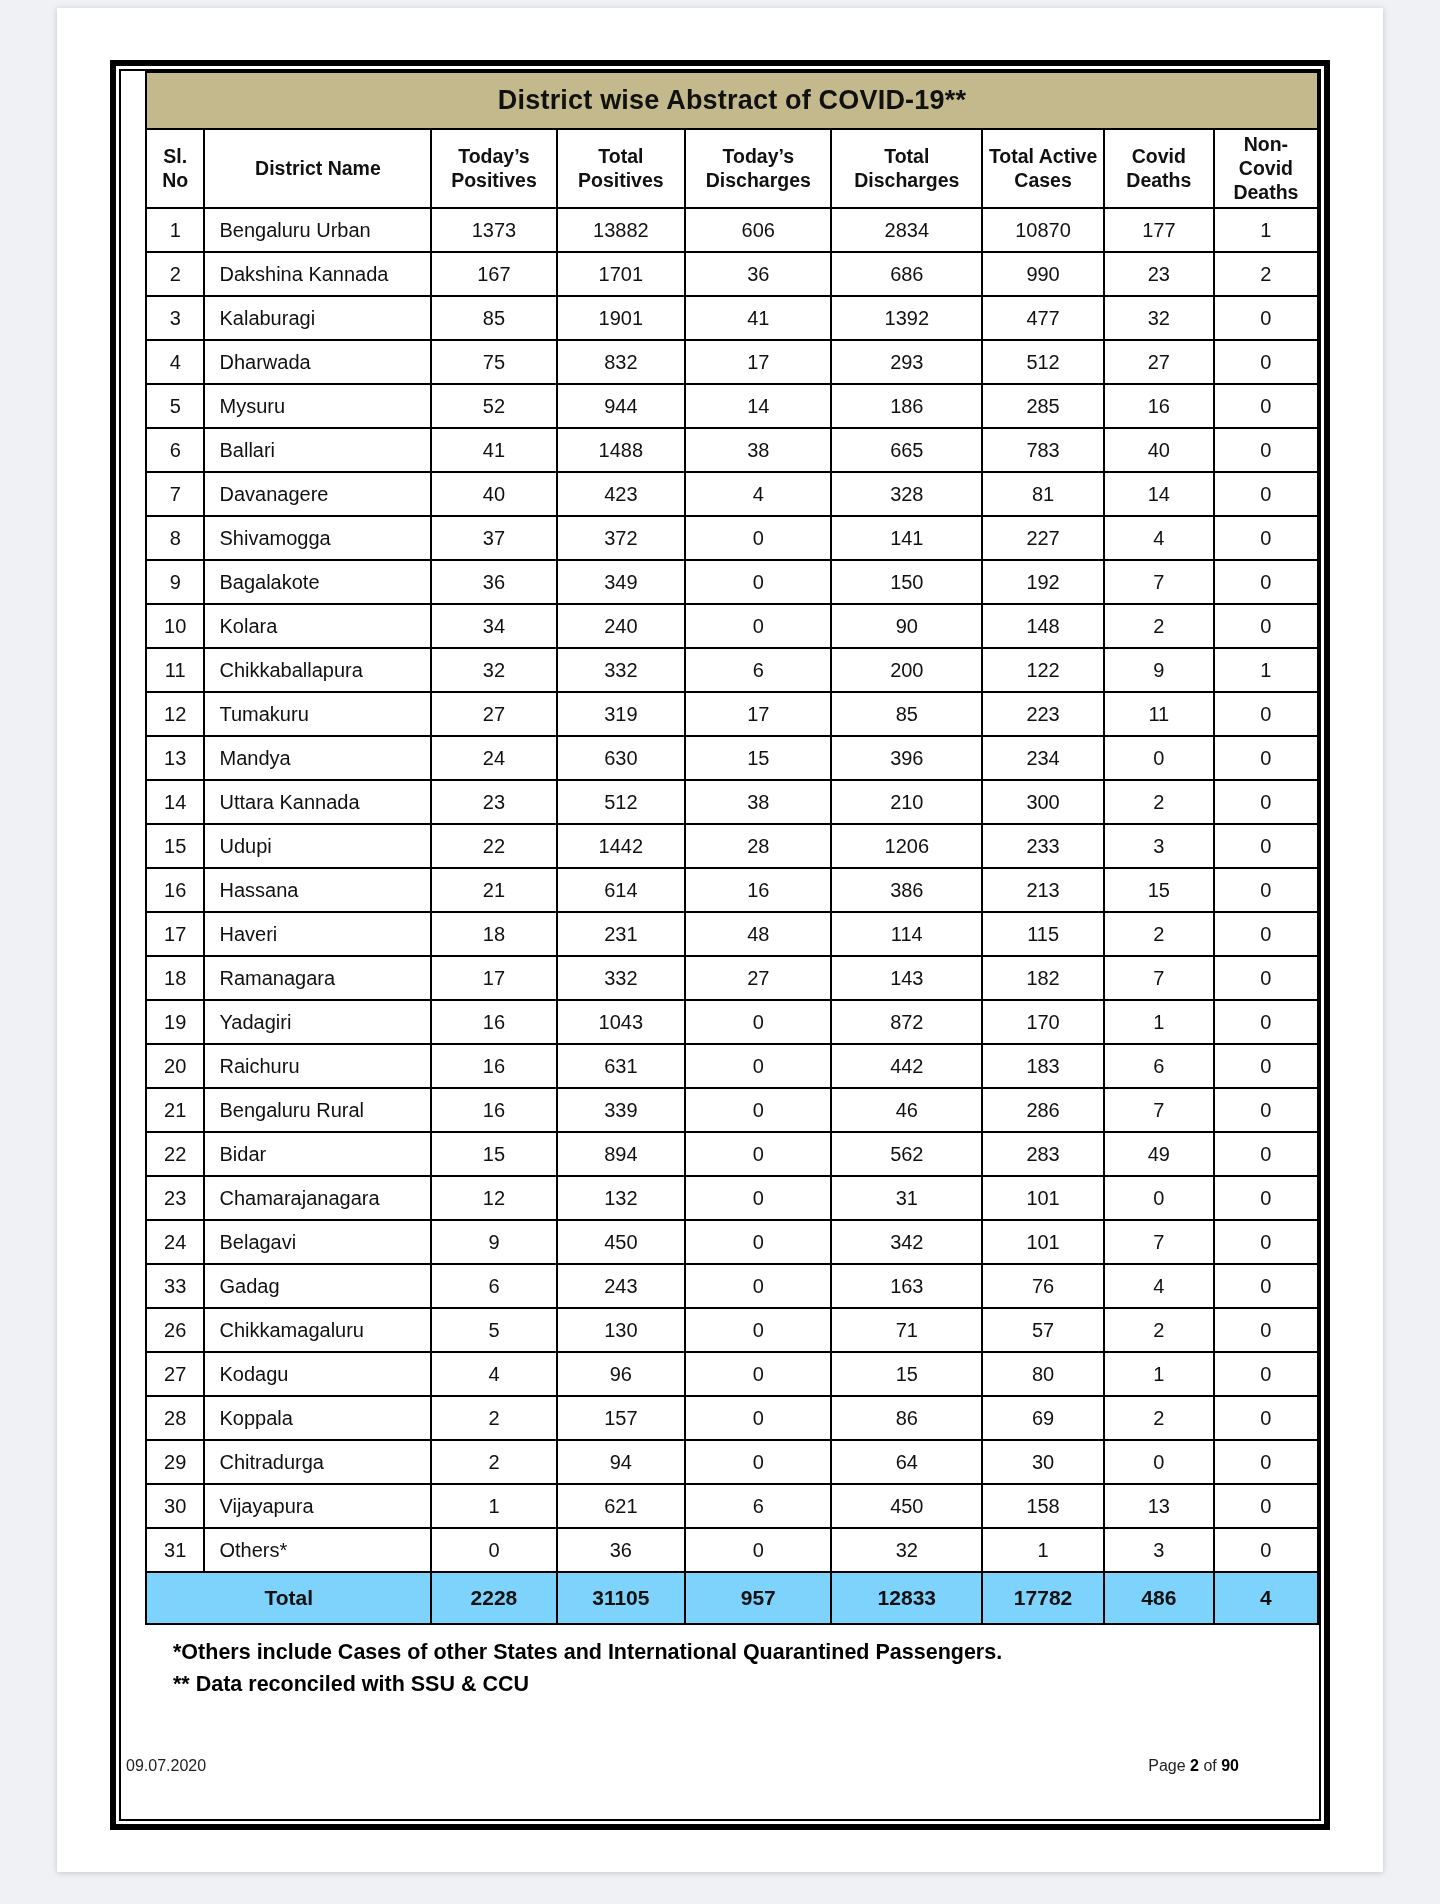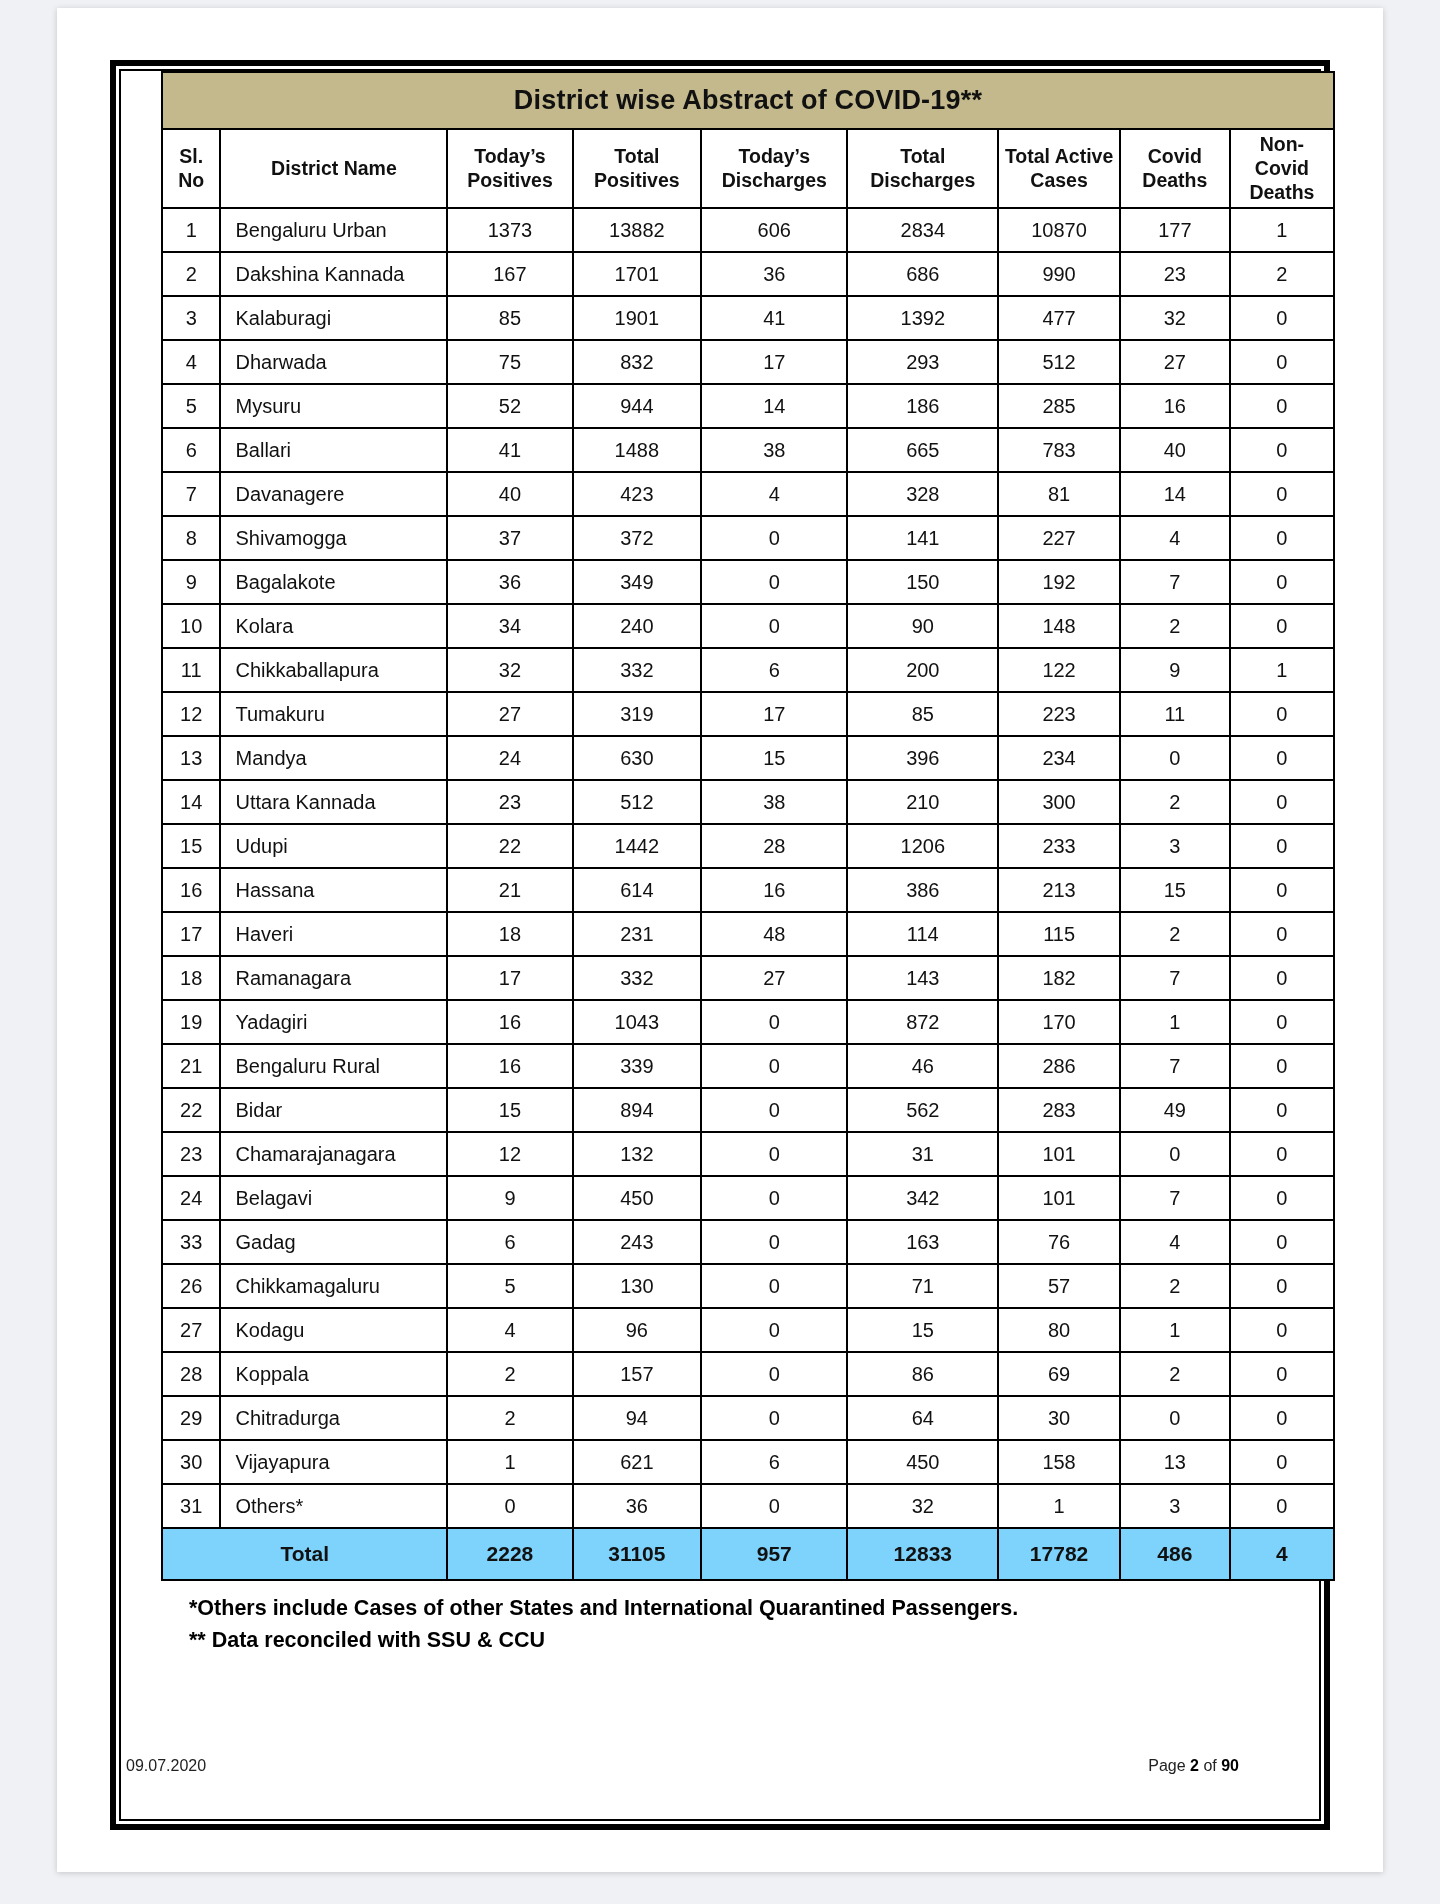--- a/index.html
+++ b/index.html
@@ -23,21 +23,21 @@
     box-sizing: border-box;
     border: 6px solid #000;
     padding: 3px;
   }
   .frame-inner {
     box-sizing: border-box;
     width: 100%; height: 100%;
     border: 2px solid #000;
     position: relative;
   }
-  .table-area { margin-left: 40px; width: 1174px; }
+  .table-area { margin-left: 24px; width: 1174px; }
   table.covid {
     border-collapse: collapse;
     width: 100%;
     table-layout: fixed;
   }
   table.covid th, table.covid td {
     border: 2px solid #000;
     vertical-align: middle;
   }
   .title-cell {
@@ -333,20 +333,31 @@
                 <td class="dist">Yadagiri</td>
                 <td>16</td>
                 <td>1043</td>
                 <td>0</td>
                 <td>872</td>
                 <td>170</td>
                 <td>1</td>
                 <td>0</td>
               </tr>
               <tr>
+                <td>20</td>
+                <td class="dist">Raichuru</td>
+                <td>16</td>
+                <td>631</td>
+                <td>0</td>
+                <td>442</td>
+                <td>183</td>
+                <td>6</td>
+                <td>0</td>
+              </tr>
+              <tr>
                 <td>21</td>
                 <td class="dist">Bengaluru Rural</td>
                 <td>16</td>
                 <td>339</td>
                 <td>0</td>
                 <td>46</td>
                 <td>286</td>
                 <td>7</td>
                 <td>0</td>
               </tr>

